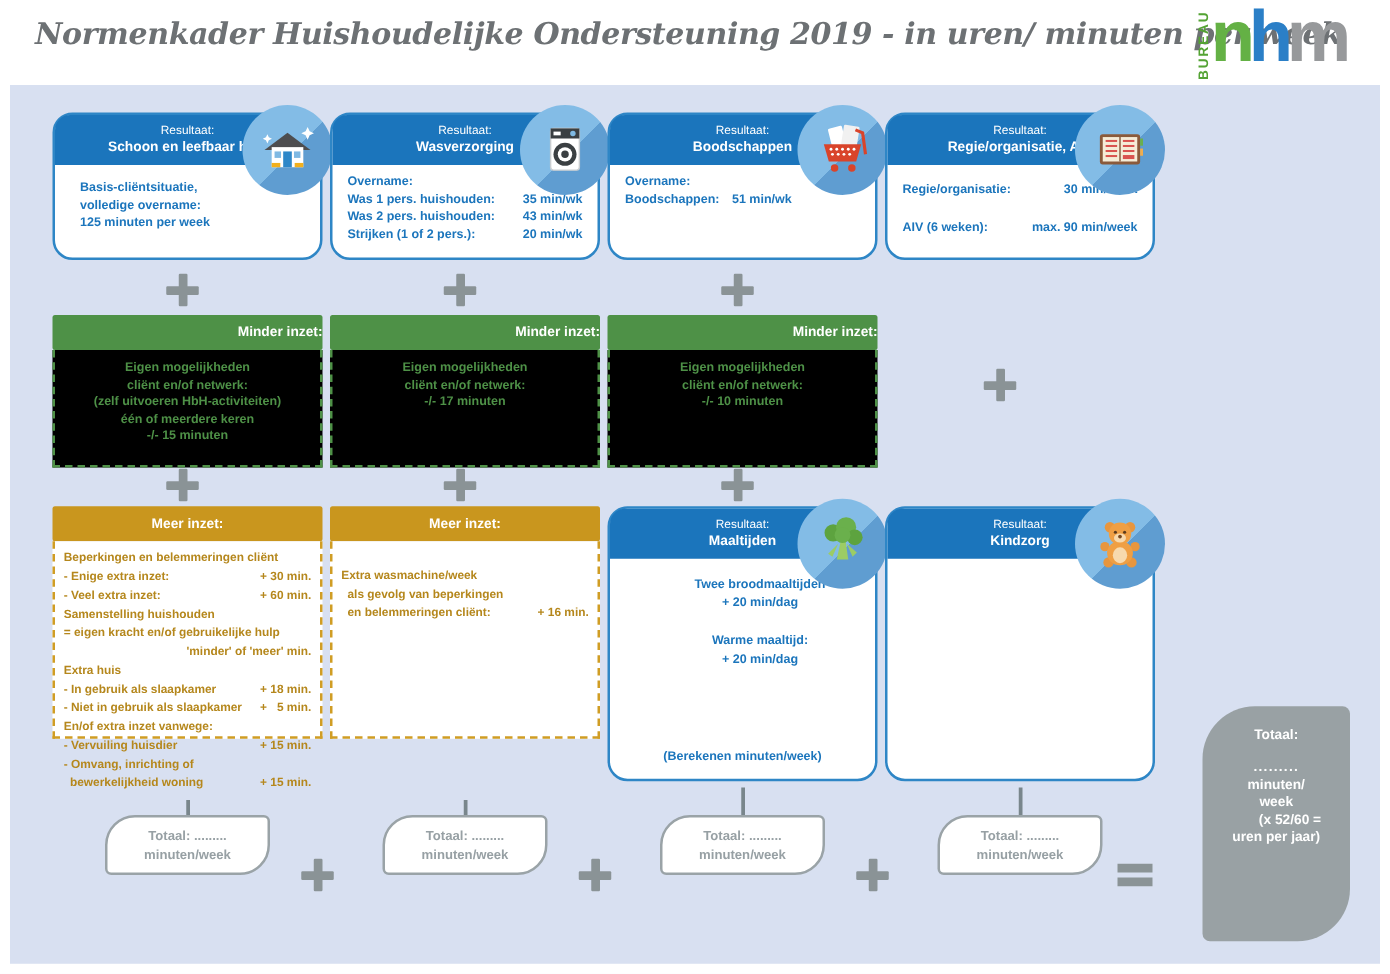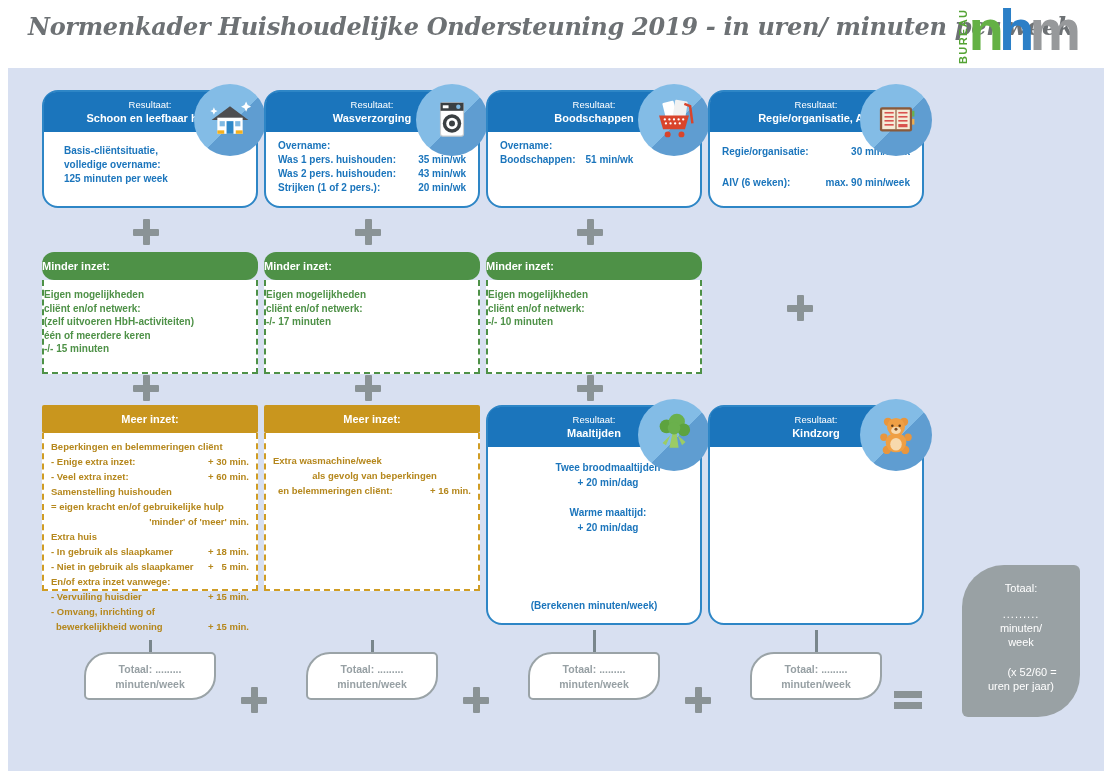--- a/index.html
+++ b/index.html
@@ -32,56 +32,56 @@
   .body-center{text-align:center;padding-top:14px;line-height:14.5px;margin-left:28px;}
   .mt16{margin-top:16px;}
   .footer-line{position:absolute;bottom:12px;left:0;right:0;text-align:center;color:#1b75bc;font-weight:700;font-size:10px;}
 
   .circle{position:absolute;top:-8px;right:-10px;width:72px;height:72px;border-radius:50%;
           background:linear-gradient(135deg,#83bce6 54%,#5f9dd1 54%);display:flex;align-items:center;justify-content:center;}
   .circle svg{width:46px;height:46px;}
 
   
   .gbox{position:absolute;width:216px;top:184px;}
-  .ghead{background:#4e9147;color:#fff;font-weight:700;font-size:11px;text-align:left;padding:8px 0;border-radius:12px;}
-  .gbody{background:#ffffff;border:2px dashed #4e9147;border-top:none;height:84px;color:#4e9147;font-weight:700;
-         font-size:10px;text-align:left;line-height:13.5px;padding-top:8px;}
+  .ghead{background:#4e9147;color:#fff;font-weight:700;font-size:11px;text-align:right;padding:8px 0;border-radius:2px;}
+  .gbody{background:#000000;border:2px dashed #4e9147;border-top:none;height:84px;color:#4e9147;font-weight:700;
+         font-size:10px;text-align:center;line-height:13.5px;padding-top:8px;}
 
   
   .ybox{position:absolute;width:216px;top:337px;}
   .yhead{background:#c9961e;color:#fff;font-weight:700;font-size:11px;text-align:center;padding:8px 0;border-radius:2px;}
   .ybody{background:#fff;border:2.5px dashed #d09d24;border-top:none;height:158px;color:#b5871c;font-weight:700;
          font-size:9.5px;line-height:15px;padding:6px 7px 0;box-sizing:border-box;text-align:left;}
   .yrow{display:flex;justify-content:space-between;}
   .yval{white-space:pre;}
   .yright{text-align:right;}
-  .indent{padding-left:5px;text-align:center;}
+  .indent{padding-left:5px;}
 
   
   .plus{position:absolute;width:26px;height:26px;}
   .plus::before{content:"";position:absolute;top:9.5px;left:0;width:26px;height:7px;background:#8a9396;border-radius:1px;}
   .plus::after{content:"";position:absolute;left:9.5px;top:0;width:7px;height:26px;background:#8a9396;border-radius:1px;}
   .equals{position:absolute;width:28px;height:26px;}
   .equals::before{content:"";position:absolute;top:4px;left:0;width:28px;height:7px;background:#8a9396;}
   .equals::after{content:"";position:absolute;top:15px;left:0;width:28px;height:7px;background:#8a9396;}
 
   .arrow{position:absolute;width:27px;}
   .arrow::before{content:"";position:absolute;left:12px;top:0;bottom:8px;width:3px;background:#79868c;}
   .arrow::after{content:"";position:absolute;left:6.5px;bottom:3px;width:11px;height:11px;
                 border-right:3px solid #79868c;border-bottom:3px solid #79868c;transform:rotate(45deg);}
 
   .ribbon{position:absolute;top:584px;width:132px;height:48px;background:#fff;border:2px solid #9aa3a7;
           border-radius:24px 5px 24px 5px;box-sizing:border-box;text-align:center;color:#97a0a4;font-weight:700;
           font-size:10.5px;padding-top:8px;line-height:15px;}
 
-  .gtotal{position:absolute;left:954px;top:497px;width:118px;height:152px;background:#99a1a4;
-          border-radius:42px 6px 42px 6px;color:#fff;font-weight:400;font-size:11px;text-align:center;line-height:14px;}
+  .gtotal{position:absolute;left:954px;top:497px;width:118px;height:188px;background:#99a1a4;
+          border-radius:42px 6px 42px 6px;color:#fff;font-weight:700;font-size:11px;text-align:center;line-height:14px;}
   .gtotal .t1{margin-top:16px;}
   .gtotal .dots{margin-top:12px;letter-spacing:1px;}
-  .gtotal .calc1{margin-top:16px;padding-left:22px;}
+  .gtotal .calc1{padding-left:22px;}
 </style>
 </head>
 <body>
 
 <div class="title">Normenkader Huishoudelijke Ondersteuning 2019 - in uren/ minuten per week</div>
 
 <div class="logo">
   <div class="bureau">BUREAU</div>
   <div class="big"><span class="n">n</span><span class="h">h</span><span class="m">m</span></div>
 </div>

